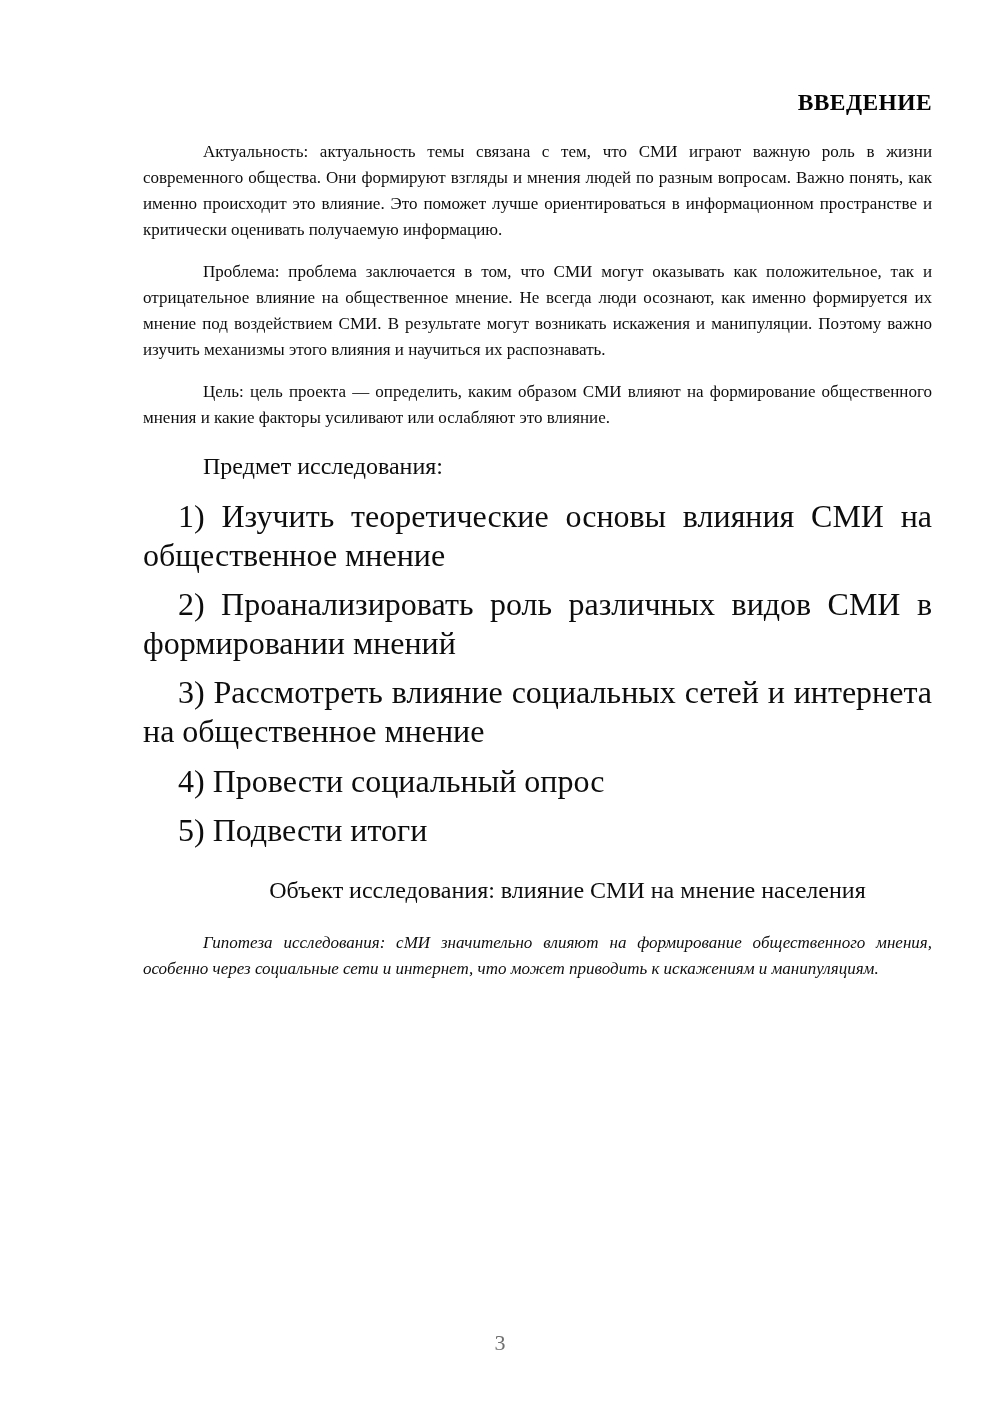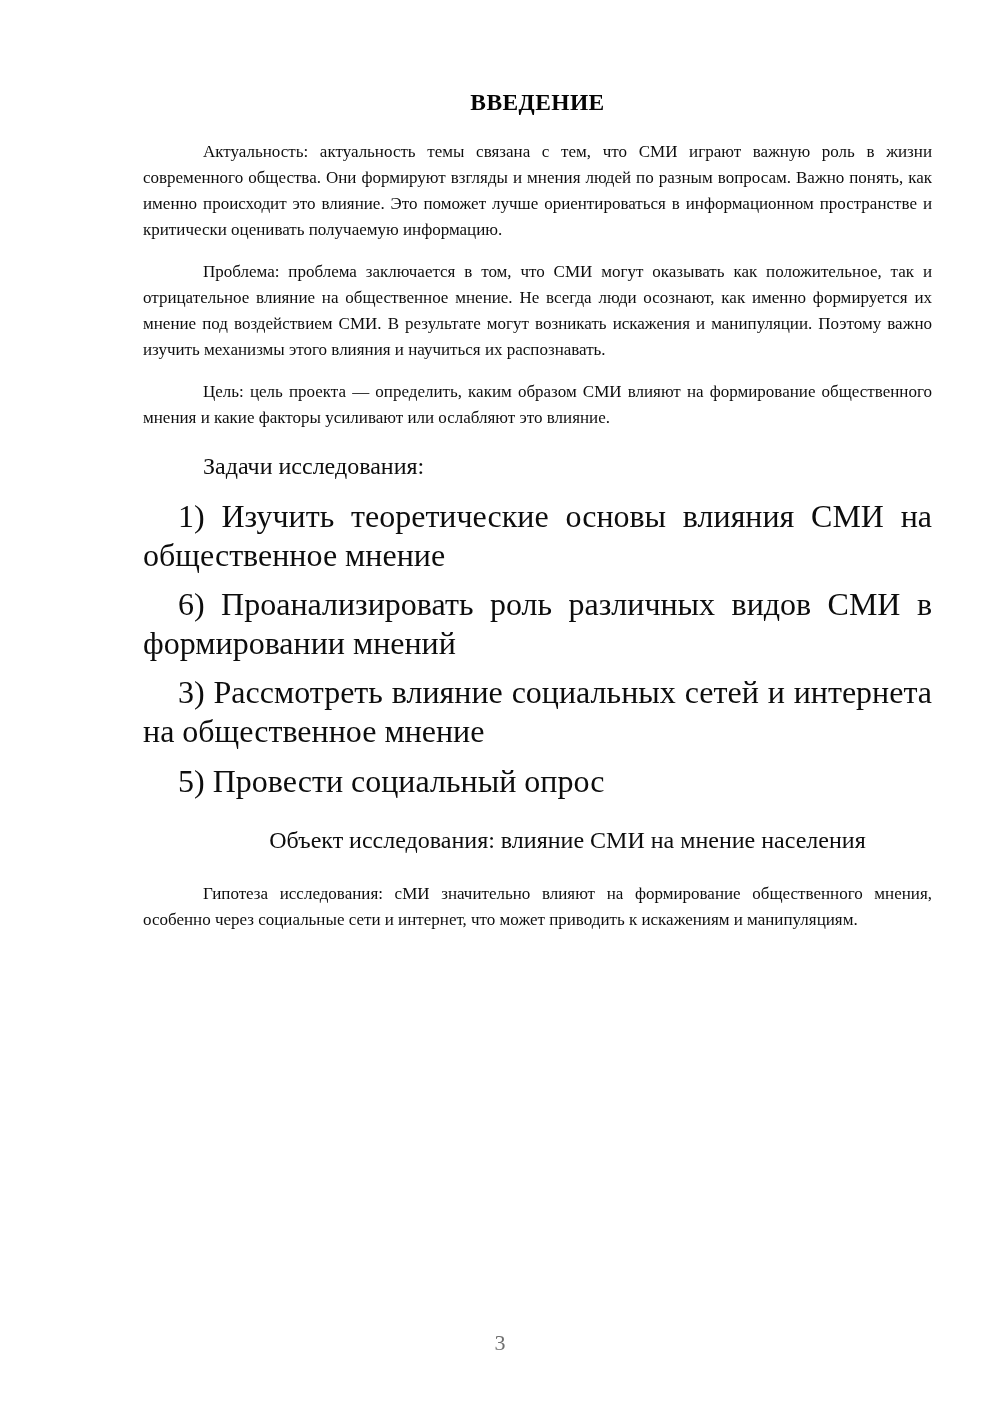--- a/index.html
+++ b/index.html
@@ -29,21 +29,21 @@
   .content {
     position: absolute;
     left: 143px;
     top: 88px;
     width: 789px;
   }
 
   .doc-title {
     font-size: 23.5px;
     font-weight: bold;
-    text-align: center;
+    text-align: right;
     letter-spacing: 0.4px;
     margin: 0 0 22px 0;
     line-height: 1.25;
     color: #050505;
   }
 
   
   p.para {
     font-size: 17px;
     line-height: 26px;
@@ -52,20 +52,21 @@
     text-indent: 60px;
     margin: 0 0 11px 0;
     -webkit-hyphens: none;
     hyphens: none;
     word-spacing: 0px;
   }
 
   
   p.para:last-of-type {
     margin-bottom: 0;
+    font-style: italic;
   }
 
   
   p.lead {
     font-size: 24px;
     line-height: 38.6px;
     text-align: left;
     text-indent: 60px;
     margin: 0 0 11px 0;
   }
@@ -122,30 +123,31 @@
     <div class="spacer-sm"></div>
 
     <p class="para">Проблема: проблема заключается в том, что СМИ могут оказывать как положительное, так и отрицательное влияние на общественное мнение. Не всегда люди осознают, как именно формируется их мнение под воздействием СМИ. В результате могут возникать искажения и манипуляции. Поэтому важно изучить механизмы этого влияния и научиться их распознавать.</p>
 
     <div class="spacer-sm"></div>
 
     <p class="para">Цель: цель проекта — определить, каким образом СМИ влияют на формирование общественного мнения и какие факторы усиливают или ослабляют это влияние.</p>
 
     <div class="spacer-sm"></div>
 
-    <p class="lead">Задачи исследования:</p>
+    <p class="lead">Предмет исследования:</p>
 
     <p class="listitem">1) Изучить теоретические основы влияния СМИ на общественное мнение</p>
 
-    <p class="listitem">6) Проанализировать роль различных видов СМИ в формировании мнений</p>
+    <p class="listitem">2) Проанализировать роль различных видов СМИ в формировании мнений</p>
 
     <p class="listitem">3) Рассмотреть влияние социальных сетей и интернета на общественное мнение</p>
 
-    <p class="listitem single">5) Провести социальный опрос</p>
+    <p class="listitem single">4) Провести социальный опрос</p>
 
+    <p class="listitem single">5) Подвести итоги</p>
 
     <div class="spacer-md"></div>
 
     <p class="definition">Объект исследования: влияние СМИ на мнение населения</p>
 
     <div class="spacer-sm"></div>
 
 
     <div class="spacer-sm"></div>
 

